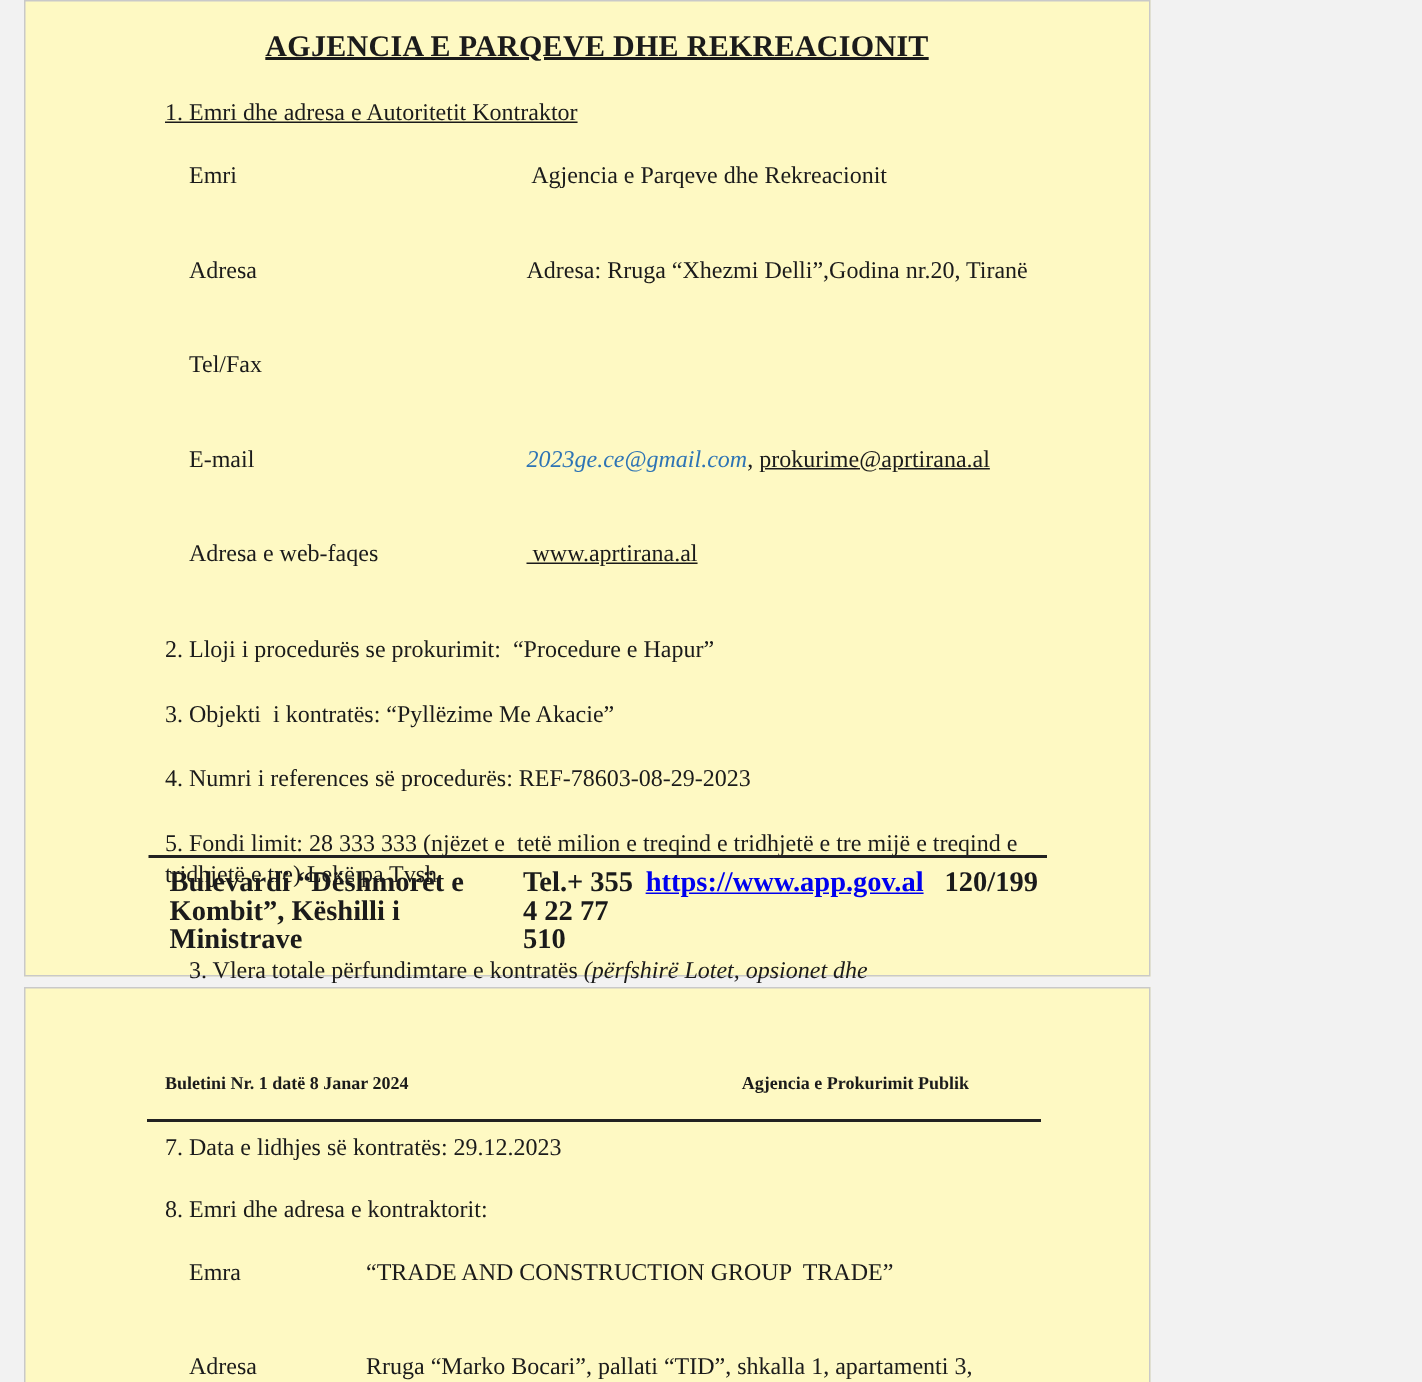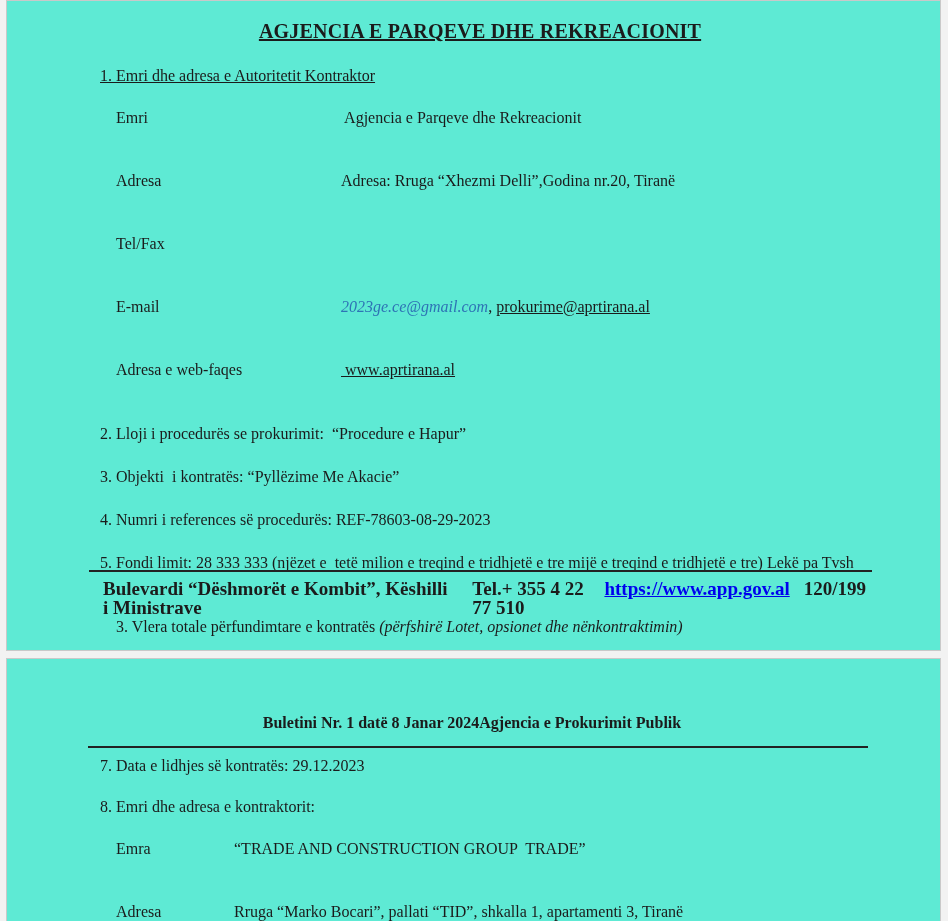--- a/index.html
+++ b/index.html
@@ -6,23 +6,23 @@
   html, body {
     width: 948px; height: 921px;
     background: #f2f2f2;
     overflow: hidden;
     font-family: "Liberation Serif", "DejaVu Serif", serif;
     font-size: 16px;
     color: #1b1b1b;
   }
   .page {
     position: absolute;
-    left: 6px;
-    width: 935px;
-    background: #5eead4;
+    left: 16px;
+    width: 751px;
+    background: #fef9c3;
     border: 1px solid #c9c9c9;
     padding: 0 80px 0 93px;
   }
   #page1 { top: 0; height: 651px; }
   #page2 { top: 658px; height: 300px; }
 
   .line { line-height: 21px; white-space: pre-wrap; }
 
   .doc-title {
     margin-top: 16px;
@@ -90,27 +90,27 @@
     color: #0000EE;
     font-weight: bold;
     text-decoration: underline;
     cursor: pointer;
   }
   .footer-page-no { margin-left: 14px; }
 
   .p2-header {
     margin-top: 53px;
     display: flex;
-    justify-content: center;
-    font-weight: bold;
-    font-size: 16px;
+    justify-content: space-between;
+    font-weight: bold;
+    font-size: 12px;
     line-height: 21px;
     white-space: pre-wrap;
   }
-  .p2-header-right { margin-right: 16px; }
+  .p2-header-right { margin-right: 40px; }
   .p2-rule {
     margin-top: 13px;
     margin-left: -12px;
     margin-right: -8px;
     border-top: 2px solid #222222;
     height: 0;
   }
   .s7 { margin-top: 7px; }
   .s8-heading { margin-top: 20px; }
   .kv-label-narrow { display: inline-block; width: 118px; vertical-align: top; white-space: pre-wrap; }

